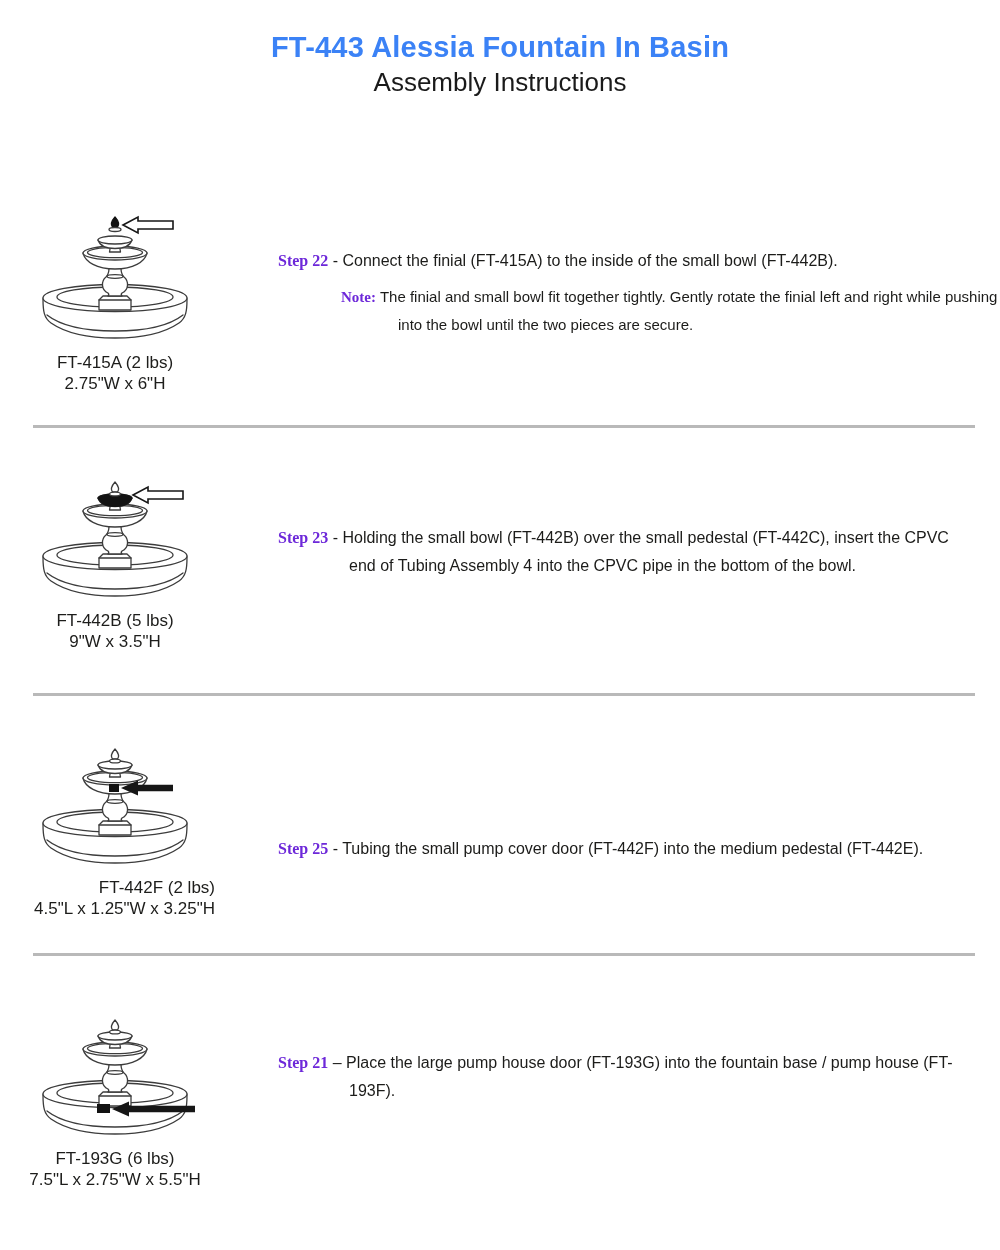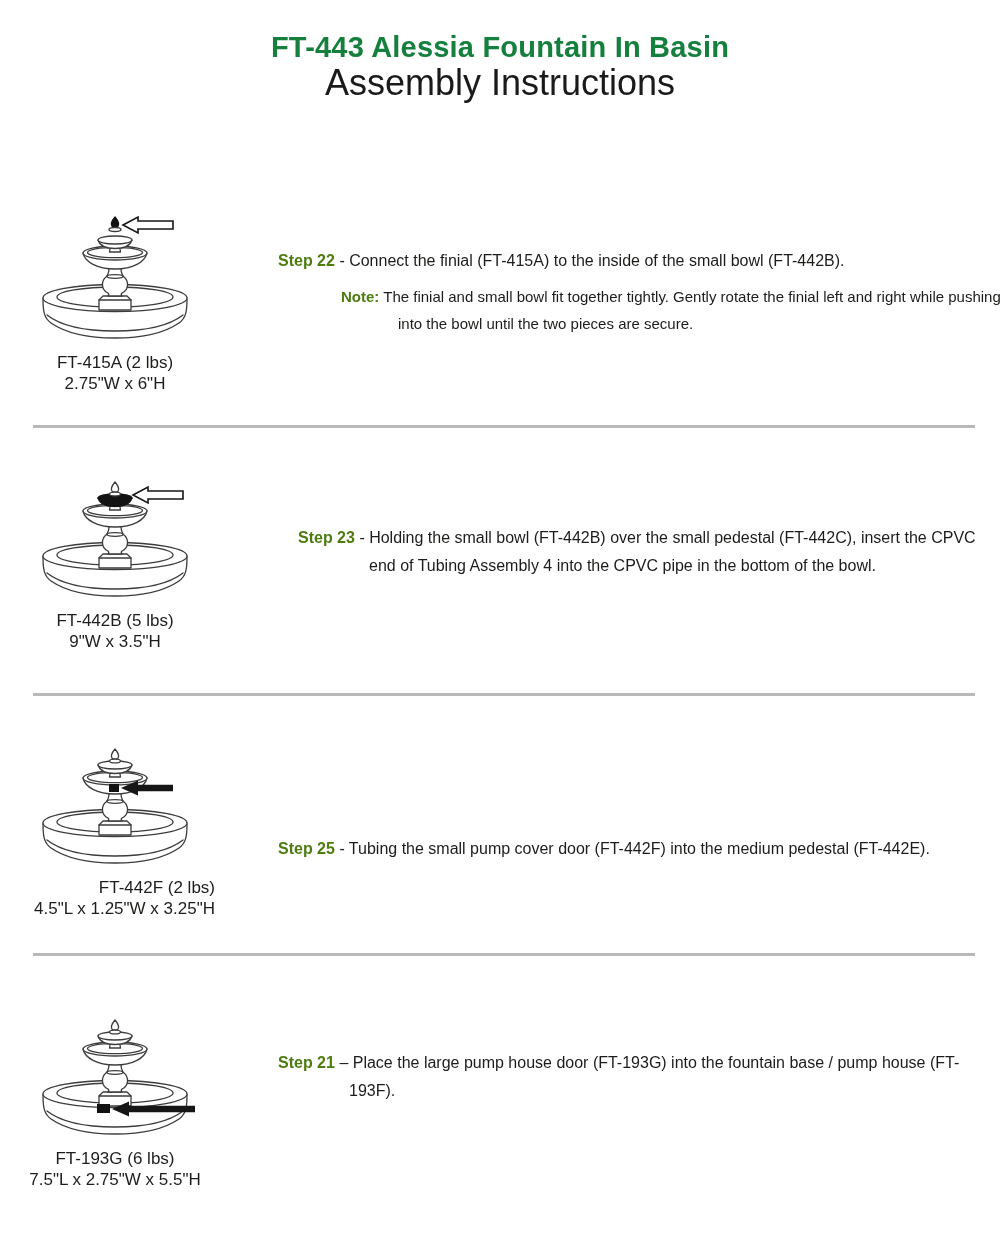--- a/index.html
+++ b/index.html
@@ -2,31 +2,31 @@
 <html><head>
 <meta charset="utf-8">
 <style>
   html,body { margin:0; padding:0; background:#ffffff; }
   body {
     width:1000px; height:1250px; position:relative; overflow:hidden;
     font-family:"Liberation Sans", sans-serif; color:#1d1d1b;
     -webkit-font-smoothing:antialiased;
   }
   .header { position:absolute; top:30px; left:0; width:1000px; text-align:center; }
-  .title { font-size:29px; font-weight:700; color:#15803d; line-height:34px; letter-spacing:0.2px; }
-  .subtitle { font-size:36px; font-weight:400; color:#1a1a1a; line-height:33px; margin-top:2px; }
+  .title { font-size:29px; font-weight:700; color:#3b82f6; line-height:34px; letter-spacing:0.2px; }
+  .subtitle { font-size:26px; font-weight:400; color:#1a1a1a; line-height:33px; margin-top:2px; }
 
   .figure { position:absolute; left:15px; width:200px; text-align:center; }
   .figure svg { display:block; margin:0 auto; }
   .caption { font-size:17px; line-height:21px; color:#1d1d1b; white-space:nowrap; }
 
   .textcol { position:absolute; left:278px; width:700px; font-size:16px; line-height:28px; color:#1c1c1a; }
   .step { margin:0; padding-left:71px; text-indent:-71px; }
   .step + .step { margin-top:1px; }
-  .lbl { font-weight:700; color:#4d7c0f; }
+  .lbl { font-weight:700; color:#6d28d9;font-family:Liberation Serif, serif; }
   .note { margin:8px 0 0 63px; width:620px; padding-left:57px; text-indent:-57px; line-height:27px; font-size:15px; }
 
   .divider { position:absolute; left:33px; width:942px; height:3px; background:#b9b9b9; }
   .defs { position:absolute; width:0; height:0; overflow:hidden; }
 
   .lineart { stroke:#3c3c3c; stroke-width:1.3; fill:none; stroke-linejoin:round; stroke-linecap:round; }
 </style>
 </head>
 <body>
 
@@ -93,21 +93,21 @@
 <div class="figure" style="top:470px;">
   <svg width="200" height="140" viewBox="0 0 200 140">
     <use href="#fountain"></use>
     <use href="#bowl-black"></use>
     <use href="#finial"></use>
     <use href="#arrow-outline" transform="translate(118,25)"></use>
   </svg>
   <div class="caption">FT-442B (5 lbs)</div>
   <div class="caption">9"W x 3.5"H</div>
 </div>
-<div class="textcol" style="top:524px;margin-left:20px;">
+<div class="textcol" style="top:524px;">
   <p class="step"><b class="lbl">Step 23</b> <span>- Holding the small bowl (FT-442B) over the small pedestal (FT-442C), insert the CPVC end of Tubing Assembly 4 into the CPVC pipe in the bottom of the bowl.</span></p>
 </div>
 
 <div class="divider" style="top:693px;"></div>
 
 <div class="figure" style="top:737px;text-align:right;">
   <svg width="200" height="140" viewBox="0 0 200 140">
     <use href="#fountain"></use>
     <use href="#finial"></use>
     <rect x="94" y="47" width="10" height="8" fill="#121212"></rect>

